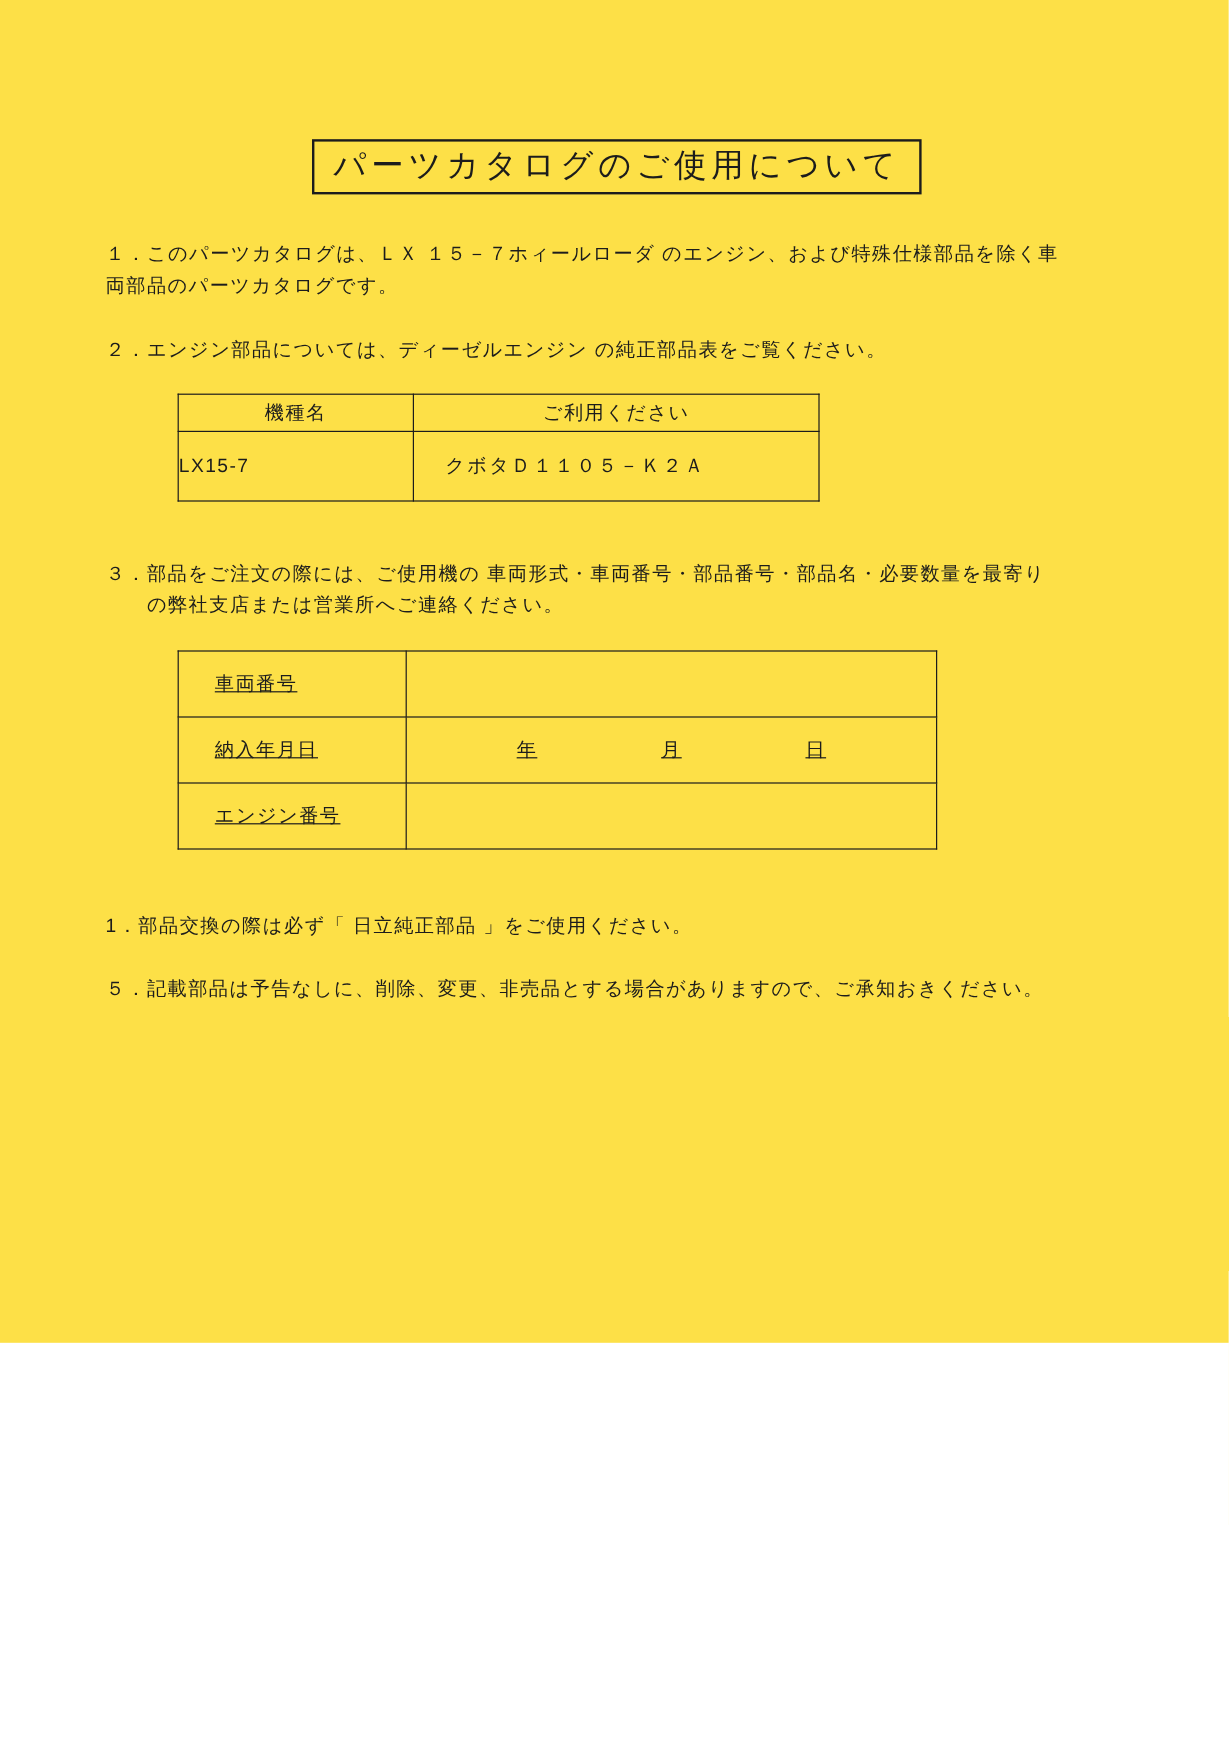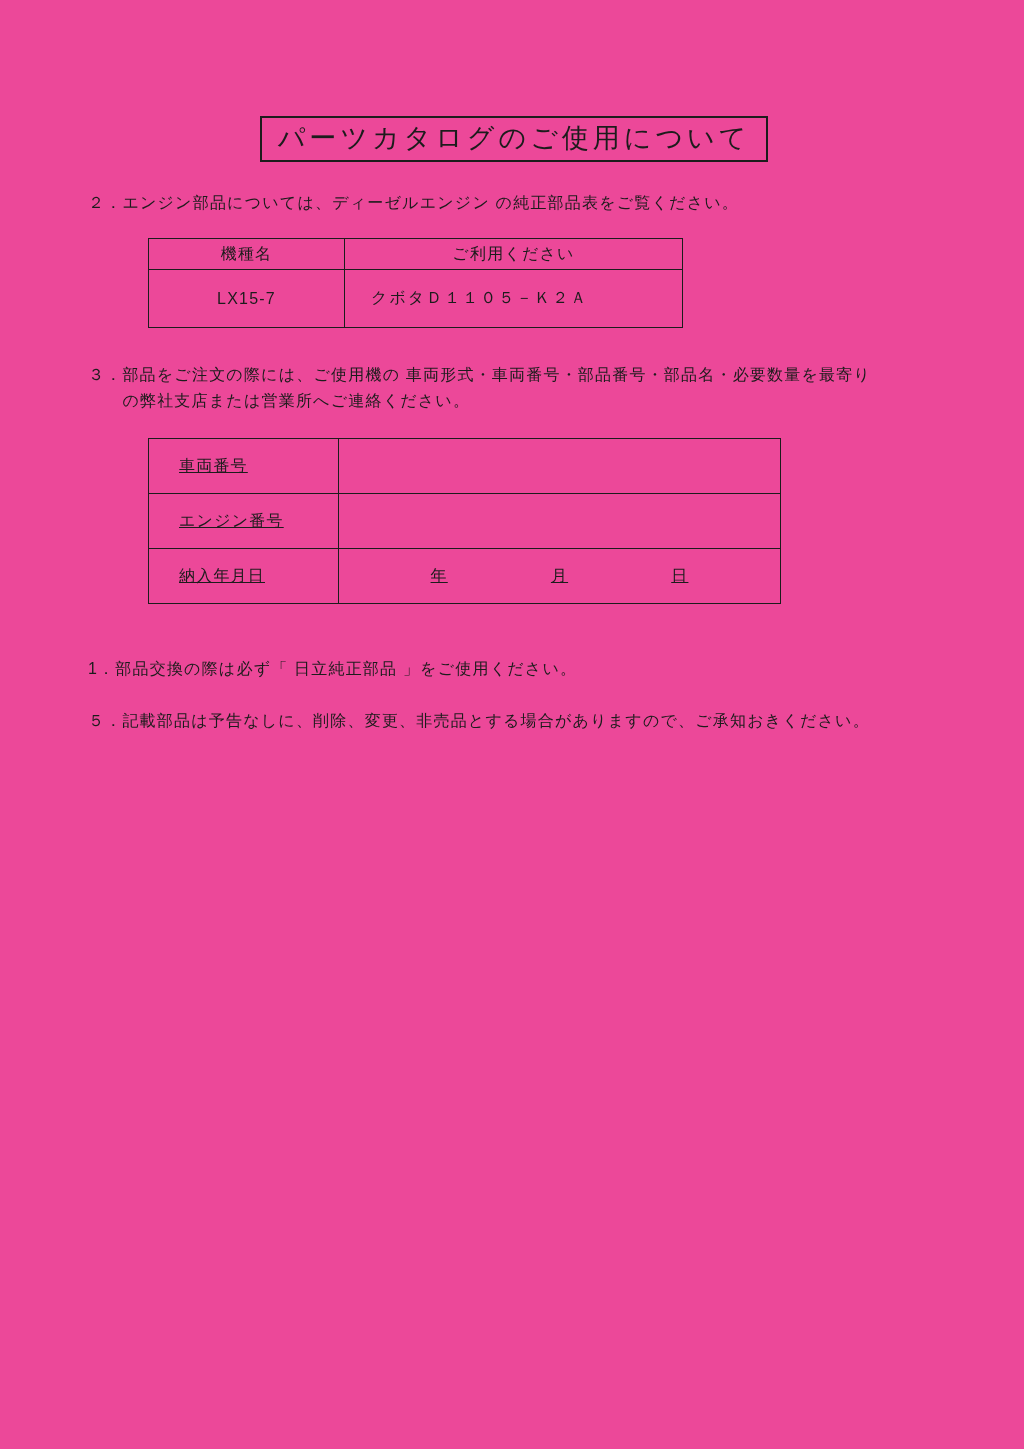--- a/index.html
+++ b/index.html
@@ -7,23 +7,23 @@
   body {
     width: 1024px;
     height: 1449px;
     font-family: "Liberation Sans", sans-serif;
     color: #1c1c1c;
     position: relative;
     overflow: hidden;
   }
   .page {
     width: 1024px;
-    height: 1449px;
+    height: 1119px;
     padding: 0 84px 0 88px;
-    background: #ec4899;
+    background: #fde047;
   }
   .title-row {
     text-align: center;
     padding-top: 116px;
   }
   .doc-title {
     display: inline-block;
     border: 2px solid #1c1c1c;
     padding: 2px 16px 4px 16px;
     font-size: 27px;
@@ -32,40 +32,40 @@
     white-space: nowrap;
   }
   .para {
     font-size: 16px;
     line-height: 26px;
     letter-spacing: 1.2px;
     white-space: pre-wrap;
   }
   .note1 { margin-top: 38px; }
   .note2 { margin-top: 28px; }
-  .note3 { margin-top: 34px; }
+  .note3 { margin-top: 48px; }
   .note3-sub { margin-top: 28px; margin-left: 40px; }
   .note4 { margin-top: 52px; }
   .note5 { margin-top: 26px; }
   .note6 { margin-top: 22px; }
 
   table { border-collapse: collapse; padding-left: 33px; }
   td, th {
     border: 1.5px solid #1c1c1c;
     font-size: 16px;
     font-weight: normal;
     letter-spacing: 1.2px;
   }
 
   .engine-table { margin: 22px 0 0 60px; }
   .engine-table .col-model  { width: 196px; }
   .engine-table .col-engine { width: 338px; }
   .engine-table thead th { height: 31px; text-align: center; }
   .engine-table tbody td { height: 58px; }
-  .engine-table .cell-model  { text-align: center; }
+  .engine-table .cell-model  { text-align: left; }
   .engine-table .cell-engine { text-align: left; padding-left: 26px; letter-spacing: 2px; }
 
   .record-table { margin: 24px 0 0 60px; text-decoration: underline; }
   .record-table .col-label { width: 190px; }
   .record-table .col-value { width: 442px; }
   .record-table td { height: 55px; }
   .record-table .rt-label { padding-left: 30px; text-align: left; }
   .date-row {
     display: flex;
     justify-content: space-around;
@@ -75,20 +75,22 @@
 </style>
 </head>
 <body>
 
 <div class="page">
 
   <div class="title-row">
     <h1 class="doc-title">パーツカタログのご使用について</h1>
   </div>
 
+  <p class="para note1">１．このパーツカタログは、ＬＸ １５－７ホィールローダ のエンジン、および特殊仕様部品を除く車
+両部品のパーツカタログです。</p>
 
   <p class="para note2">２．エンジン部品については、ディーゼルエンジン の純正部品表をご覧ください。</p>
 
   <table class="engine-table">
     <thead>
       <tr>
         <th class="col-model">機種名</th>
         <th class="col-engine">ご利用ください</th>
       </tr>
     </thead>
@@ -104,32 +106,32 @@
 　　の弊社支店または営業所へご連絡ください。</p>
 
 
   <table class="record-table">
     <tbody>
       <tr>
         <td class="rt-label col-label">車両番号</td>
         <td class="col-value"></td>
       </tr>
       <tr>
-        <td class="rt-label col-label">エンジン番号</td>
-        <td class="col-value"></td>
-      </tr>
-      <tr>
         <td class="rt-label col-label">納入年月日</td>
         <td class="col-value">
           <div class="date-row">
             <span>年</span>
             <span>月</span>
             <span>日</span>
           </div>
         </td>
+      </tr>
+      <tr>
+        <td class="rt-label col-label">エンジン番号</td>
+        <td class="col-value"></td>
       </tr>
     </tbody>
   </table>
 
   <p class="para note4">1．部品交換の際は必ず「 日立純正部品 」をご使用ください。</p>
 
   <p class="para note5">５．記載部品は予告なしに、削除、変更、非売品とする場合がありますので、ご承知おきください。</p>
 
 
 </div>

